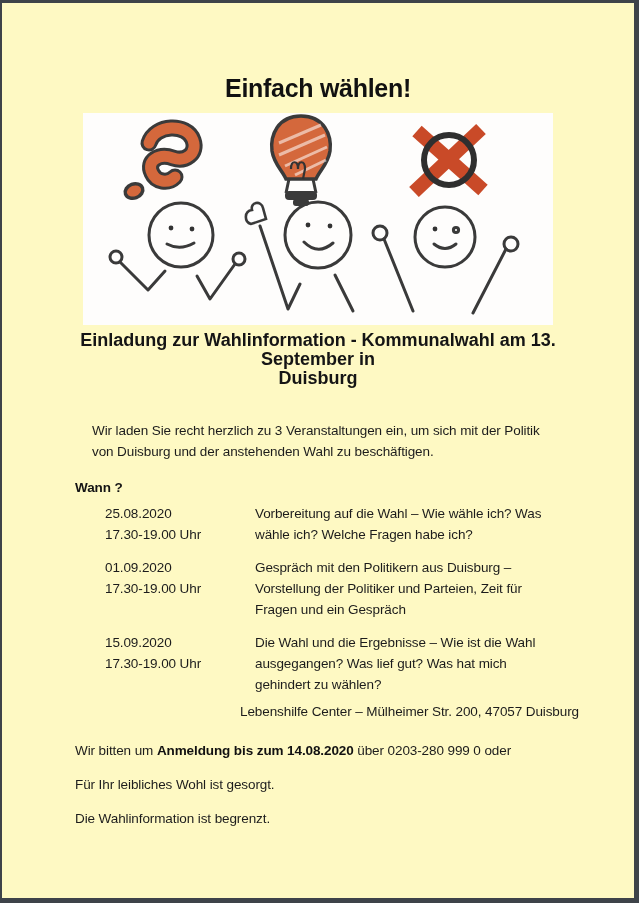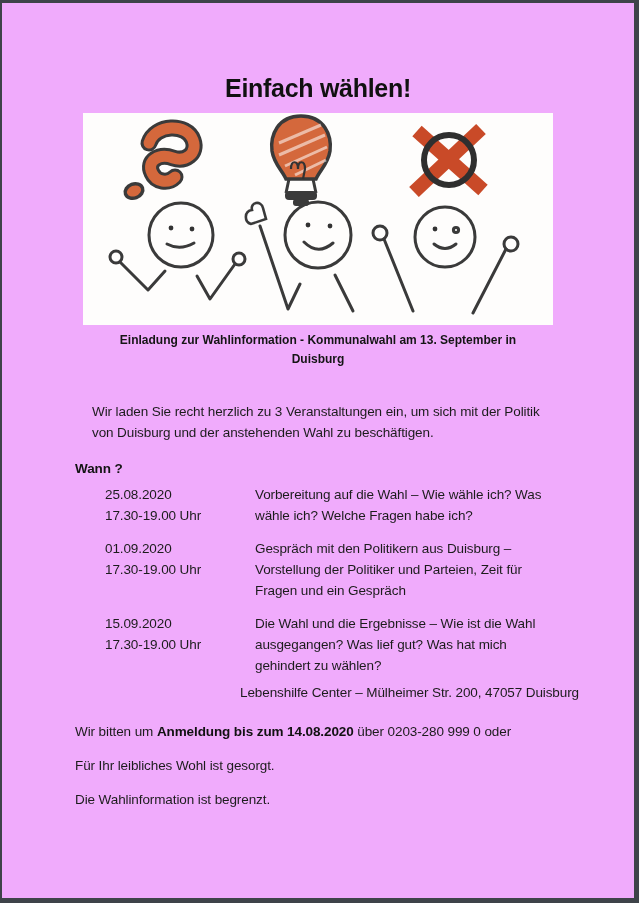--- a/index.html
+++ b/index.html
@@ -10,21 +10,21 @@
   body {
     width: 639px;
     height: 903px;
     font-family: "Liberation Sans", sans-serif;
     color: #1c1c1c;
   }
   .frame {
     box-sizing: border-box;
     width: 639px;
     height: 903px;
-    background: #f0abfc;
+    background: #fef9c3;
     border-style: solid;
     border-color: #3e4349;
     border-width: 3px 5px 5px 2px;
     overflow: hidden;
   }
   .title {
     margin: 70px 0 0 0;
     text-align: center;
     font-size: 25px;
     line-height: 30px;
@@ -36,21 +36,21 @@
     width: 470px;
     height: 212px;
     margin: 10px auto 0 auto;
     background: #fefdfc;
   }
   .subtitle {
     width: 510px;
     margin: 6px auto 0 auto;
     text-align: center;
     font-weight: bold;
-    font-size: 12px;
+    font-size: 18px;
     line-height: 19px;
     white-space: pre-line;
     color: #151515;
   }
   .content {
     padding: 0 55px 0 73px;
     font-size: 13.5px;
     line-height: 21px;
     letter-spacing: -0.1px;
   }

